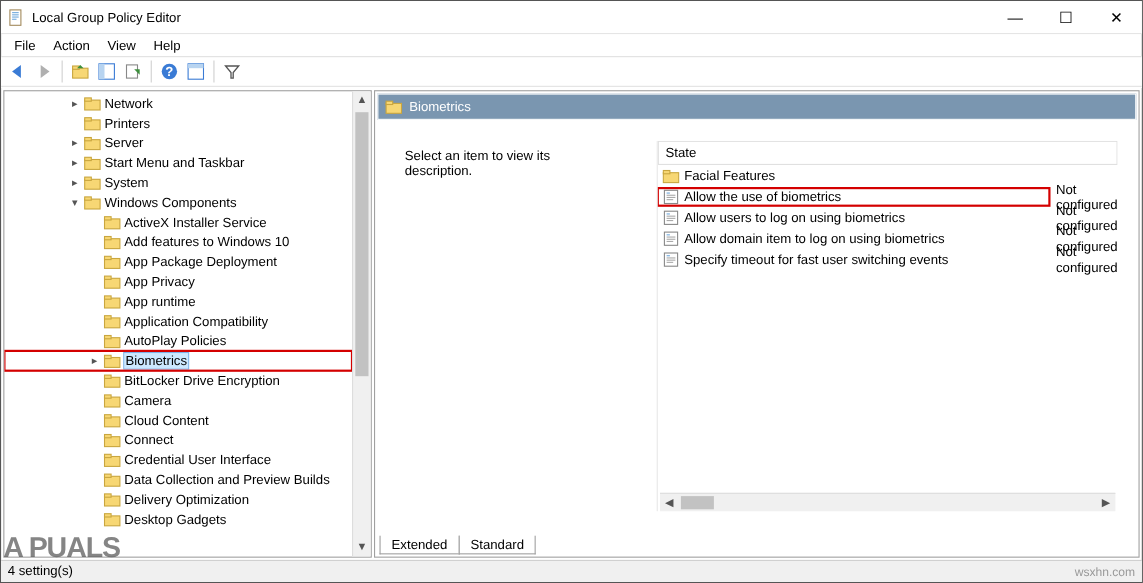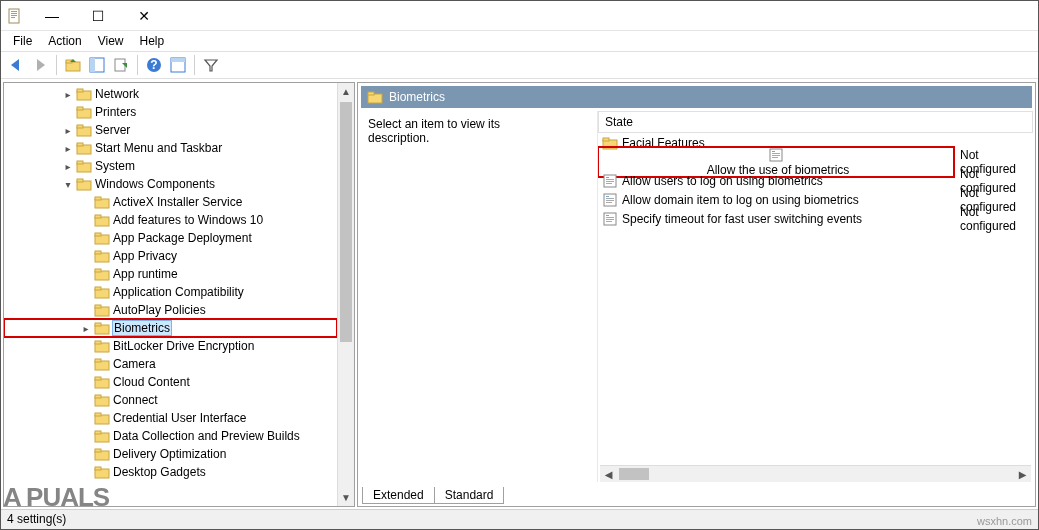--- a/index.html
+++ b/index.html
@@ -24,31 +24,31 @@
 .tree{position:absolute;left:0;right:17px;top:0;bottom:0;overflow:hidden;padding-top:2px;}
 .tree-row{display:flex;align-items:center;height:18px;white-space:nowrap;}
 .tree-row .toggle{width:16px;text-align:center;color:#555;font-size:10px;}
 .tree-row .fold{width:16px;height:16px;margin-right:3px;}
 .tree-row .label{font-size:12px;color:#000;}
 .tree-row.sel .label{background:#cce8ff;outline:1px solid #7eb4ea;padding:0 1px;}
 .tree-row.hl{outline:2px solid #d40000;outline-offset:-1px;background:#fff;}
 .detail-pane{flex:1;border:1px solid #a0a0a0;margin:2px 2px 2px 1px;display:flex;flex-direction:column;background:#fff;}
 .detail-header{height:24px;background:#7a96b0;color:#fff;display:flex;align-items:center;border:1px solid #fff;margin:2px 2px 0 2px;}
 .detail-header .fold{margin:0 6px;}
-.detail-body{flex:1;display:flex;margin:2px;overflow:hidden;position:relative;gap:40px;}
+.detail-body{flex:1;display:flex;margin:19px;overflow:hidden;position:relative;gap:40px;}
 .desc-col{width:197px;padding:6px 8px;font-size:12px;border-right:1px solid transparent;}
 .items-col{flex:1;display:flex;flex-direction:column;border-left:1px solid #e8e8e8;}
 .items-header{display:flex;height:22px;}
 .items-header .col{border:1px solid #e0e0e0;border-left:none;padding:3px 6px;font-size:12px;background:#fff;}
 .items-header .col:first-child{border-left:1px solid #e0e0e0;}
 .items-list{flex:1;overflow:hidden;}
 .item-row{display:flex;height:19px;align-items:center;}
 .item-row .c1{display:flex;align-items:center;padding-left:4px;}
 .item-row .c1 .icon{width:16px;height:16px;margin-right:4px;flex-shrink:0;}
-.item-row.hl .c1{outline:2px solid #d40000;outline-offset:-1px;flex-direction:column;}
+.item-row.hl .c1{outline:2px solid #d40000;outline-offset:-1px;}
 .hscroll{height:17px;background:#f0f0f0;border-top:1px solid #ddd;display:flex;margin:0 2px;}
 .hscroll .arrow{width:17px;display:flex;align-items:center;justify-content:center;color:#555;font-size:10px;}
 .hscroll .track{flex:1;position:relative;}
 .hscroll .thumb{position:absolute;top:2px;bottom:2px;left:2px;width:30px;background:#c2c2c2;}
 .tabs{height:20px;display:flex;align-items:flex-end;padding-left:2px;margin:0 2px 2px 2px;}
 .tabs .tab{border:1px solid #a0a0a0;border-top:none;padding:1px 10px;font-size:12px;margin-right:-1px;background:#fff;position:relative;}
 .tabs .tab:first-child{border-top-left-radius:0;}
 .statusbar{height:20px;border-top:1px solid #d0d0d0;padding:2px 6px;font-size:12px;background:#f0f0f0;}
 svg{display:block;}
 .watermark{position:absolute;right:6px;bottom:2px;font-size:11px;color:#999;}
@@ -62,20 +62,21 @@
   <div class="titlebar">
     <span class="icon">
       <svg viewBox="0 0 16 16">
           <rect x="2" y="1" width="10" height="14" fill="#fff" stroke="#a38a5c"></rect>
           <rect x="4" y="3" width="6" height="1" fill="#6fa8dc"></rect>
           <rect x="4" y="5" width="6" height="1" fill="#6fa8dc"></rect>
           <rect x="4" y="7" width="6" height="1" fill="#6fa8dc"></rect>
           <rect x="4" y="9" width="4" height="1" fill="#6fa8dc"></rect>
         </svg>
     </span>
+    <div class="title">Local Group Policy Editor</div>
     <div class="controls">
       <div>—</div>
       <div>☐</div>
       <div>✕</div>
     </div>
   </div>
 
   <div class="menubar">
     <div class="item">File</div>
     <div class="item">Action</div>

